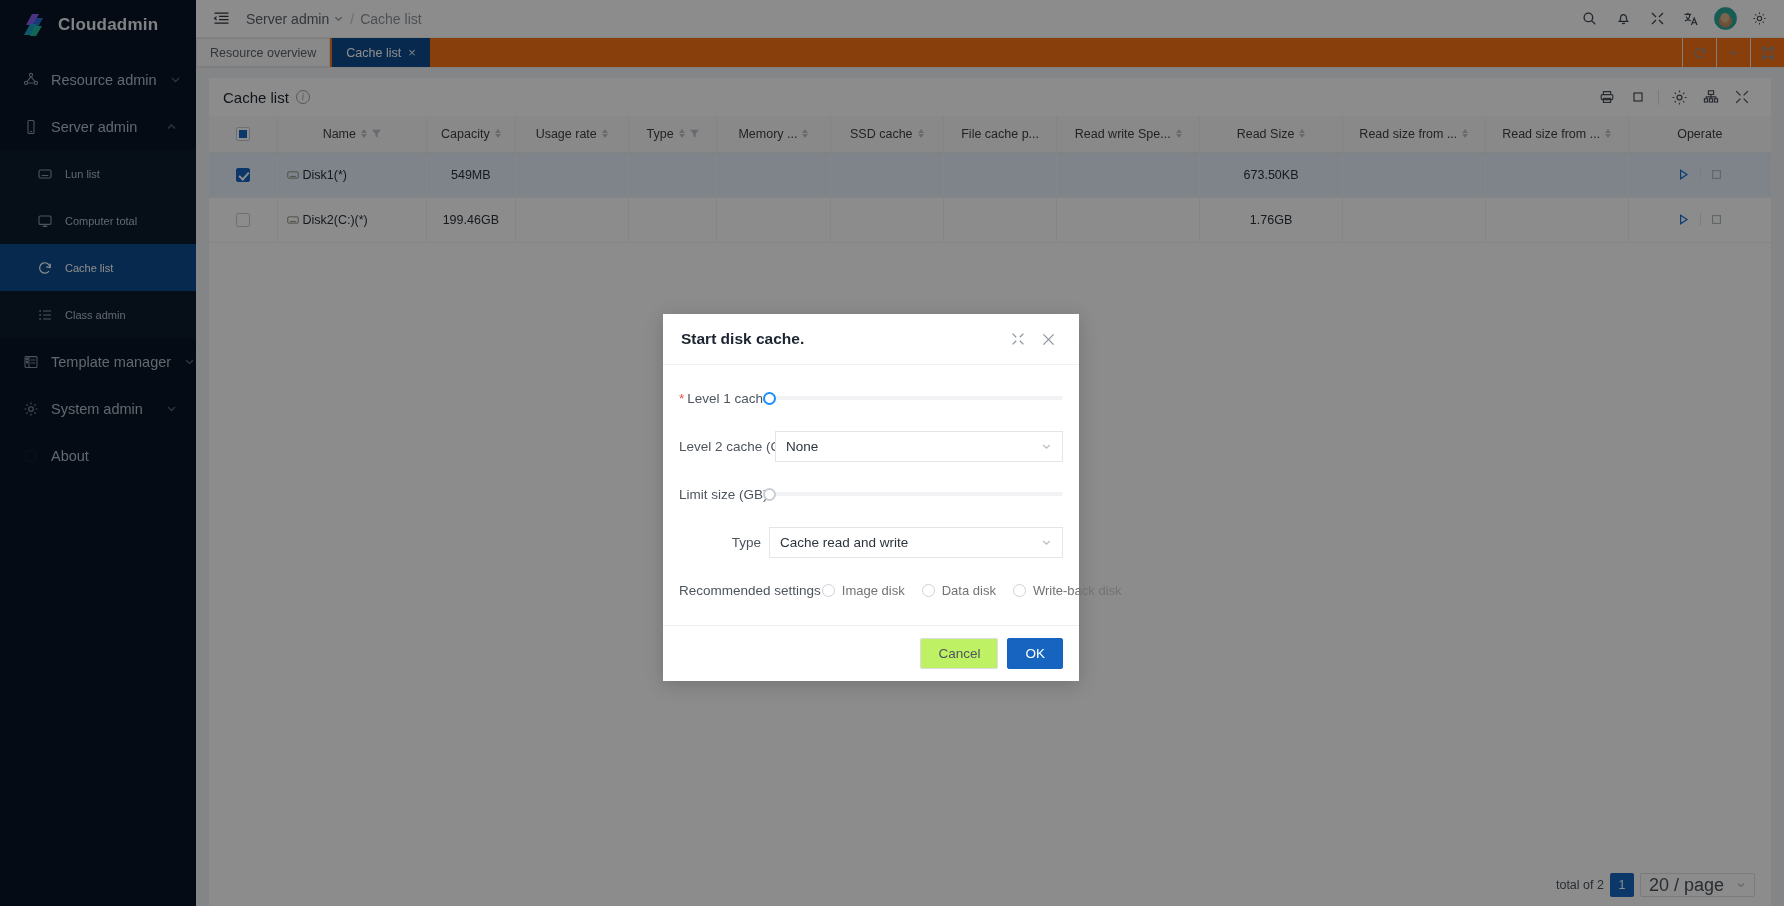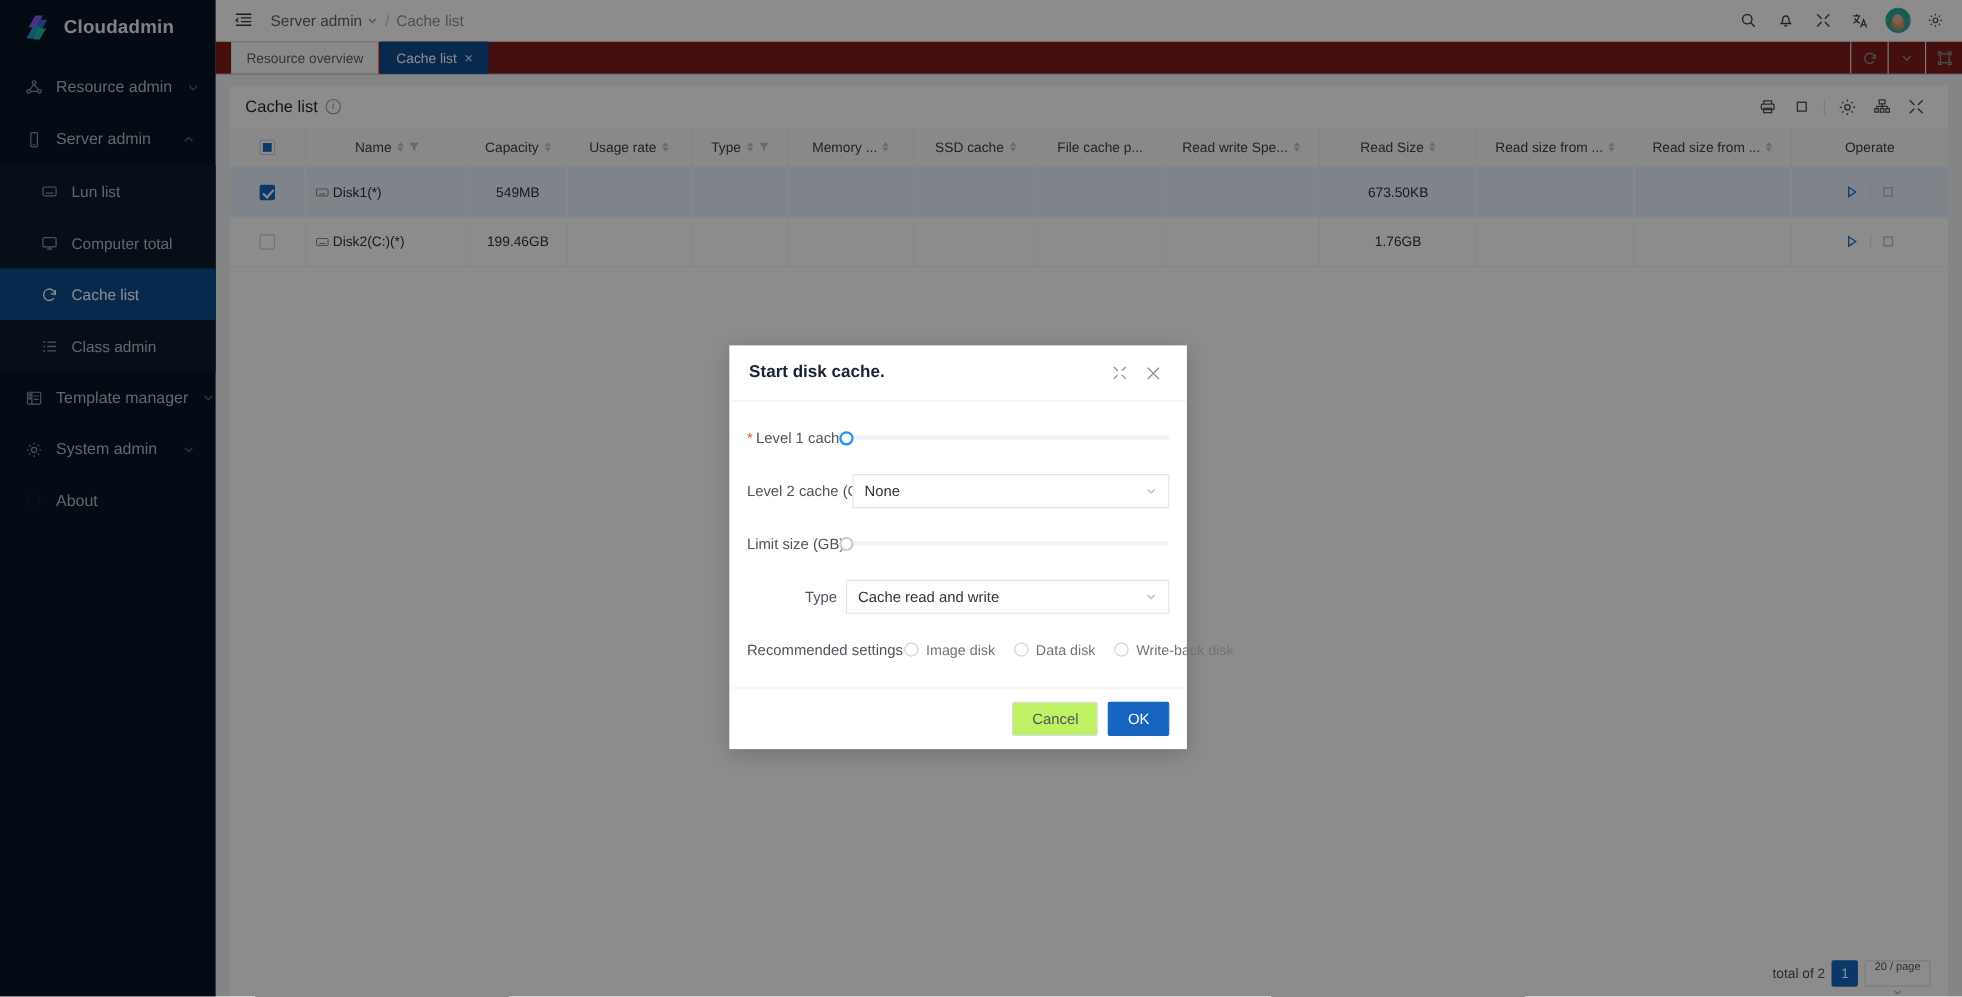--- a/index.html
+++ b/index.html
@@ -25,21 +25,21 @@
   }
   .brand-logo { width: 26px; height: 26px; position: relative; flex: 0 0 26px; }
   .brand-name { font-size: 17px; font-weight: bold; color: #e8ecf1; letter-spacing: .2px; }
 
   .nav-group { }
   .nav-item {
     height: 47px; display: flex; align-items: center;
     padding-left: 22px; padding-right: 18px; gap: 12px;
     font-size: 14.5px; color: #b4bdc8; cursor: pointer; position: relative;
   }
-  .nav-item.sub { padding-left: 36px; font-size: 14px; }
+  .nav-item.sub { padding-left: 36px; font-size: 11px; }
   .nav-item .ico { width: 17px; height: 17px; flex: 0 0 17px; display: flex; align-items: center; justify-content: center; opacity: .82; }
   .nav-item .label { flex: 1 1 auto; white-space: nowrap; }
   .nav-item .chev { width: 13px; height: 13px; opacity: .6; flex: 0 0 13px; }
   .nav-item.active { background: #0f4c8f; color: #ffffff; }
   .nav-item.active .ico { opacity: 1; }
   .submenu { background: #0b1a2d; }
   .nav-item.about { padding-left: 22px; }
   .nav-item.about .ico { opacity: .25; }
 
   
@@ -58,22 +58,22 @@
   .topbar-icons { display: flex; align-items: center; gap: 0; padding-right: 8px; }
   .tb-ico { width: 34px; height: 38px; display: flex; align-items: center; justify-content: center; cursor: pointer; color: #444a50; }
   .avatar {
     width: 23px; height: 23px; border-radius: 50%;
     background: radial-gradient(circle at 50% 62%, #d8a878 0%, #c08a5c 38%, #2aa79b 40%, #2aa79b 100%);
     border: 1px solid #2aa79b; position: relative; overflow: hidden;
   }
   .avatar::after{content:"";position:absolute;left:50%;top:22%;width:9px;height:9px;border-radius:50%;background:#e0b68c;transform:translateX(-50%);}
 
   .tabbar {
-    height: 30px; background: #7f1d1d; display: flex; align-items: stretch;
-    flex: 0 0 30px; border-bottom: 1px solid #eaeaea; padding-left: 14px;
+    height: 30px; background: #f97316; display: flex; align-items: stretch;
+    flex: 0 0 30px; border-bottom: 1px solid #eaeaea; 
   }
   .tab {
     display: flex; align-items: center; gap: 7px; padding: 0 13px;
     font-size: 12.5px; background: #fafafa; border: 1px solid #e4e4e4;
     color: #5b6269; cursor: pointer; margin-right: 2px; white-space: nowrap;
   }
   .tab.active { background: #0f4c8f; color: #fff; border-color: #0f4c8f; }
   .tab .tclose { font-size: 13px; opacity: .85; }
   .tab-spacer { flex: 1 1 auto; }
   .tab-ctrl { width: 34px; display: flex; align-items: center; justify-content: center; border-left: 1px solid #eaeaea; color: #8a9097; cursor: pointer; }
@@ -122,21 +122,21 @@
   .sorter i { width: 0; height: 0; border-left: 3.5px solid transparent; border-right: 3.5px solid transparent; display: block; }
   .sorter i.up { border-bottom: 4px solid #bcc2c8; }
   .sorter i.dn { border-top: 4px solid #bcc2c8; }
   .funnel { width: 9px; height: 10px; }
   .op-cell { display: flex; align-items: center; justify-content: center; gap: 10px; }
   .op-div { width: 1px; height: 13px; background: #e4e4e4; }
 
   .pager { height: 42px; display: flex; align-items: center; justify-content: flex-end; gap: 6px; padding: 0 16px; flex: 0 0 42px; }
   .pg-total { font-size: 12.5px; color: #4b525a; }
   .pg-num { min-width: 24px; height: 24px; background: #1664c0; color: #fff; font-size: 12.5px; display: flex; align-items: center; justify-content: center; border-radius: 2px; cursor: pointer; }
-  .pg-size { height: 24px; border: 1px solid #e0e0e0; border-radius: 2px; display: flex; align-items: center; gap: 12px; padding: 0 8px; font-size: 10px; color: #4b525a; cursor: pointer; flex-direction: column; }
+  .pg-size { height: 24px; border: 1px solid #e0e0e0; border-radius: 2px; display: flex; align-items: center; gap: 12px; padding: 0 8px; font-size: 18px; color: #4b525a; cursor: pointer; }
   .pg-size .cv { color: #aab0b6; font-size: 10px; }
 
   
   .mask { position: absolute; inset: 0; background: rgba(0,0,0,.45); z-index: 10; }
   .modal {
     position: absolute; left: 663px; top: 314px; width: 416px;
     background: #fff; z-index: 11; box-shadow: 0 4px 18px rgba(0,0,0,.18);
   }
   .modal-head { height: 50px; display: flex; align-items: center; padding: 0 16px 0 18px; }
   .modal-title { font-size: 15.5px; font-weight: bold; color: #1b2430; flex: 1 1 auto; }

